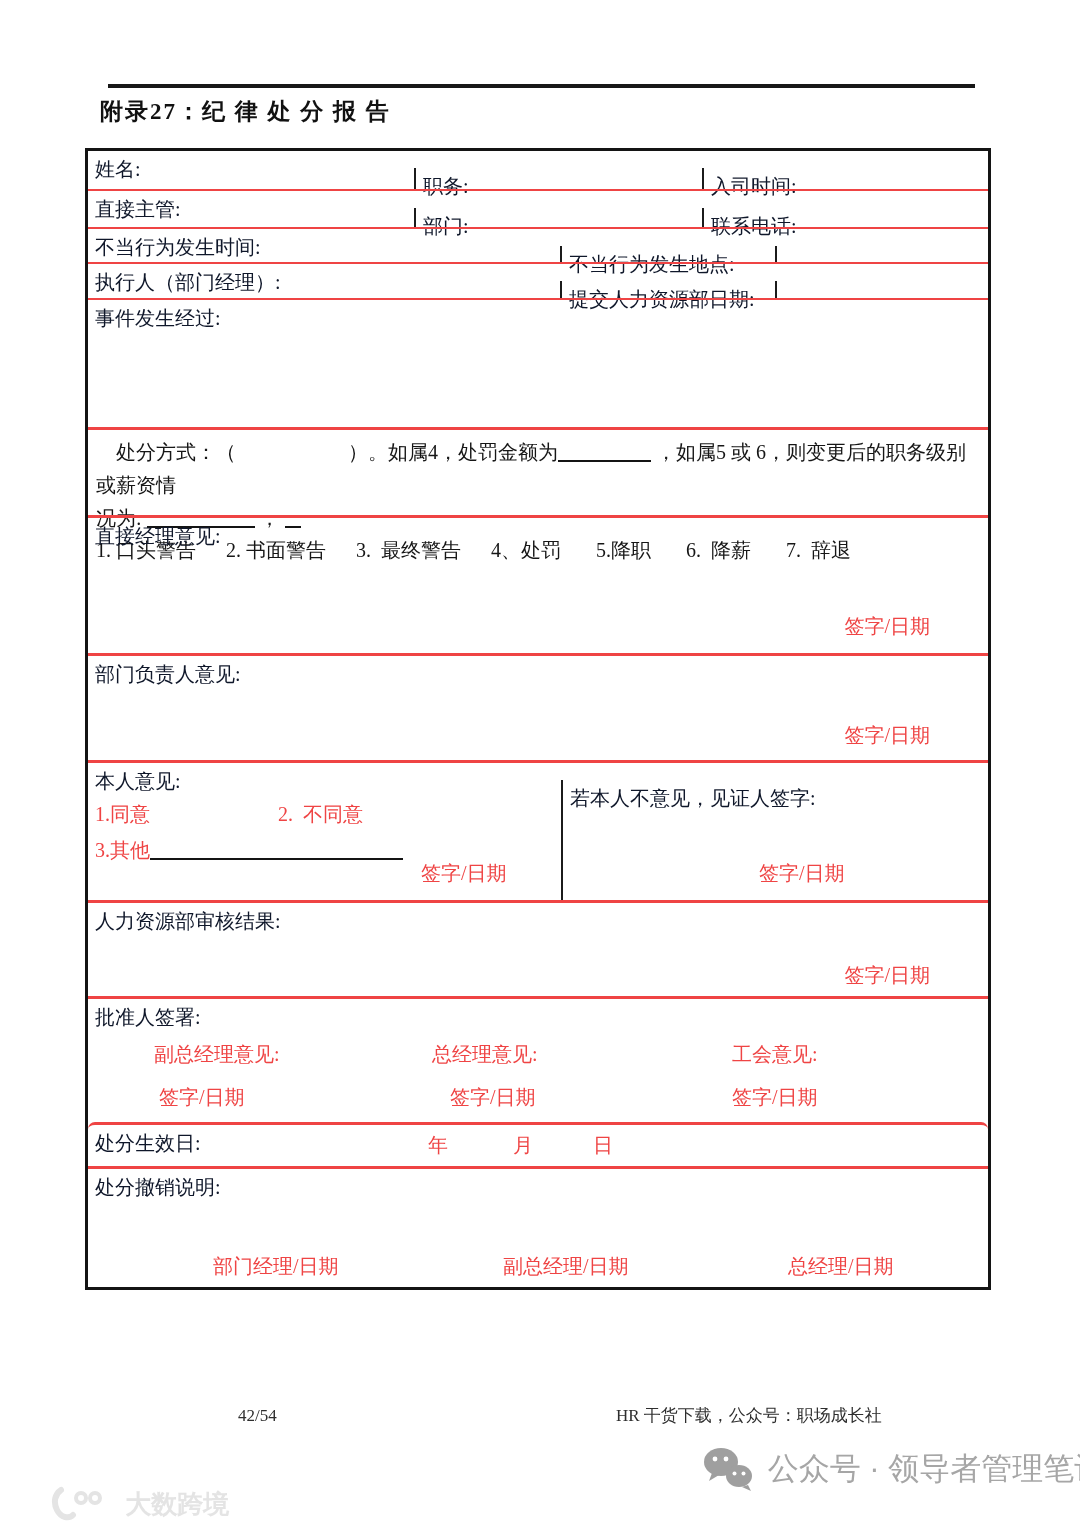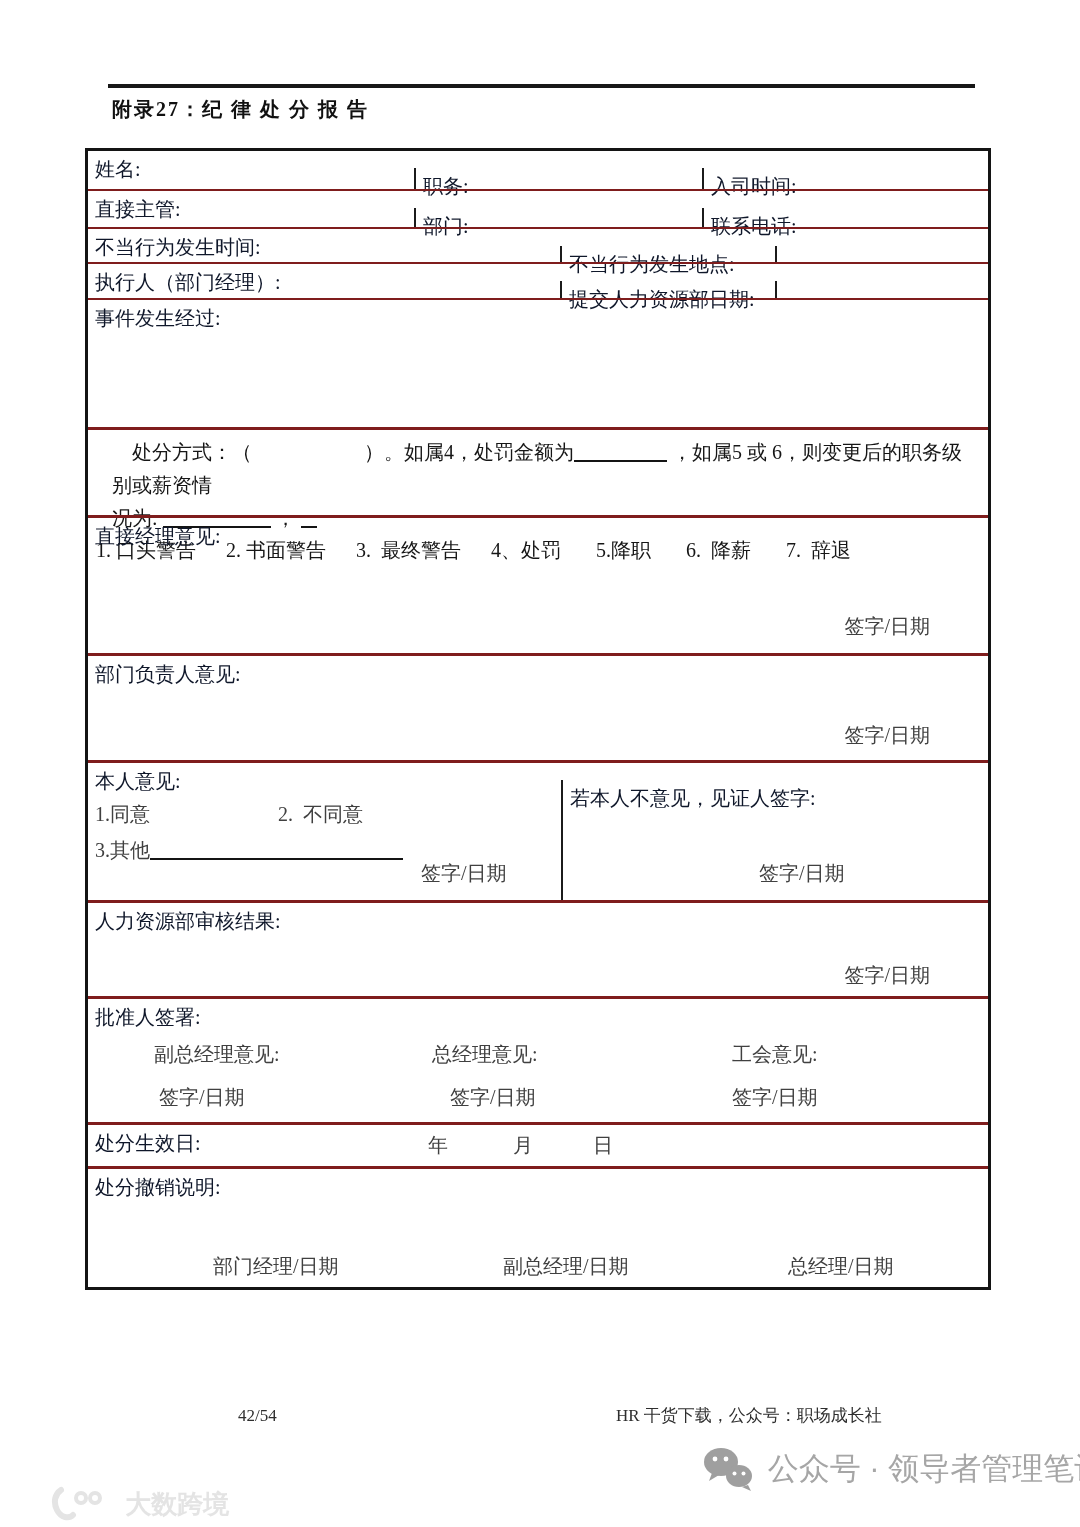--- a/index.html
+++ b/index.html
@@ -4,47 +4,47 @@
 <style>
   * { margin:0; padding:0; box-sizing:border-box; }
   html,body { width:1080px; height:1527px; background:#ffffff; }
   .page {
     position:relative; width:1080px; height:1527px; background:#ffffff;
     font-family:"Liberation Serif","DejaVu Serif",serif;
     color:#161616; overflow:hidden;
   }
   .top-rule { position:absolute; left:108px; top:84px; width:867px; height:4px; background:#171717; }
   .title {
-    position:absolute; left:112px; top:96px;
-    font-size:20px; font-weight:700; letter-spacing:2px; color:#111;
+    position:absolute; left:100px; top:96px;
+    font-size:23px; font-weight:700; letter-spacing:2px; color:#111;
     font-family:"Liberation Serif","DejaVu Serif",serif; white-space:pre;
   }
   .form {
     position:absolute; left:85px; top:148px; width:906px;
     border:3px solid #141414; background:#fff;
   }
-  .row { position:relative; display:flex; border-top:2px solid #7f1d1d; }
+  .row { position:relative; display:flex; border-top:2px solid #ef4444; }
   .row.first { border-top:none; }
   .row.thick { border-top-width:3px; }
   .cell { position:relative; padding:5px 7px; font-size:20px; line-height:1.3; }
   .cell.bl { border-left:2px solid #1b1b1b;margin-top:17px; }
   .c328 { width:326px; } .c288 { width:288px; }
   .c472 { width:472px; } .c215 { width:215px; }
   .c473 { width:473px; }
   .fill { flex:1; }
   .h38 { height:38px; } .h35 { height:35px; } .h36 { height:36px; }
   .h129 { height:129px; } .h88 { height:88px; } .h138 { height:138px; }
   .h107 { height:107px; } .h140 { height:140px; } .h96 { height:96px; }
-  .h127 { height:126px; } .h44 { height:44px; } .h121 { height:121px; }
+  .h127 { height:126px; } .h44 { height:44px;border-radius:7px; } .h121 { height:121px; }
   .lbl { font-size:20px; color:#0f172a; }
-  .abs { position:absolute; font-size:20px; color:#404040; white-space:pre; }
+  .abs { position:absolute; font-size:20px; color:#ef4444; white-space:pre; }
   .blank { display:inline-block; border-bottom:2px solid #141414; height:20px; vertical-align:-3px; }
   .gap-paren { display:inline-block; width:112px; }
   .u92 { width:93px; } .u108 { width:108px; } .u16 { width:16px; } .u253 { width:253px; }
-  .penalty-text { font-size:20px; line-height:33px; padding:6px 8px 0 24px; white-space:pre-wrap; }
+  .penalty-text { font-size:20px; line-height:33px; padding:6px 8px 0 8px; white-space:pre-wrap; }
   .penalty-opts { font-size:20px; white-space:pre; padding:2px 8px; }
   .footer-text { position:absolute; font-size:17px; color:#2e2e2e; font-family:"Liberation Serif","DejaVu Serif",serif; white-space:pre; }
   .wm-right {
     position:absolute; left:650px; top:1446px; display:flex; align-items:center; gap:12px;
     color:#a6a6a6; font-size:31px; font-family:"Liberation Sans","DejaVu Sans",sans-serif; white-space:pre;
   }
   .wm-left {
     position:absolute; left:8px; top:1486px; display:flex; align-items:center; gap:22px;
     color:#e4e4e4; font-size:26px; font-weight:700;
     font-family:"Liberation Sans","DejaVu Sans",sans-serif; white-space:pre;

